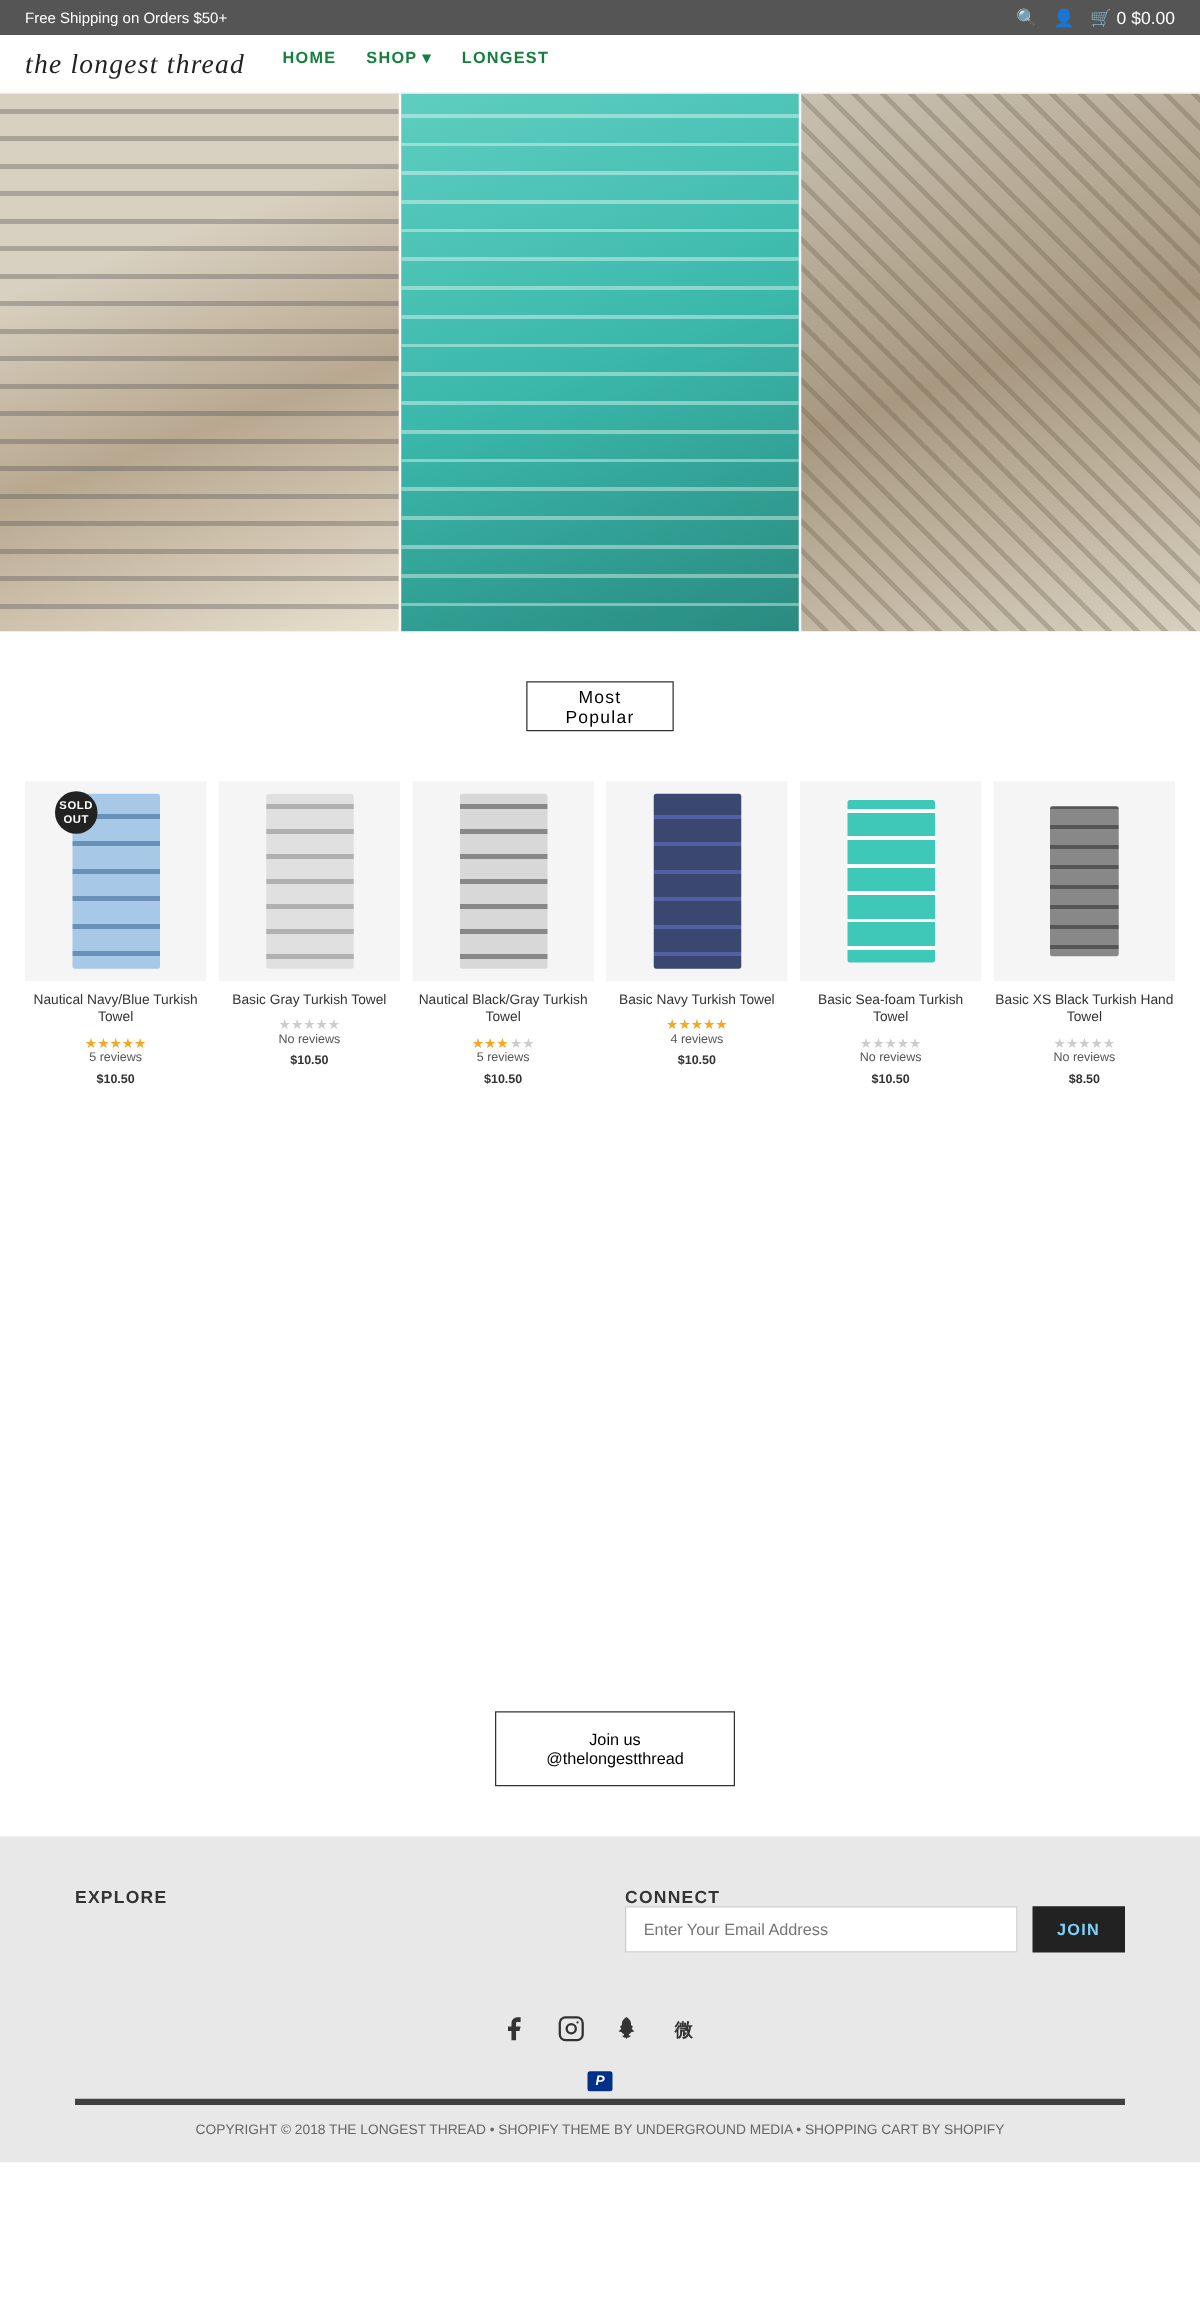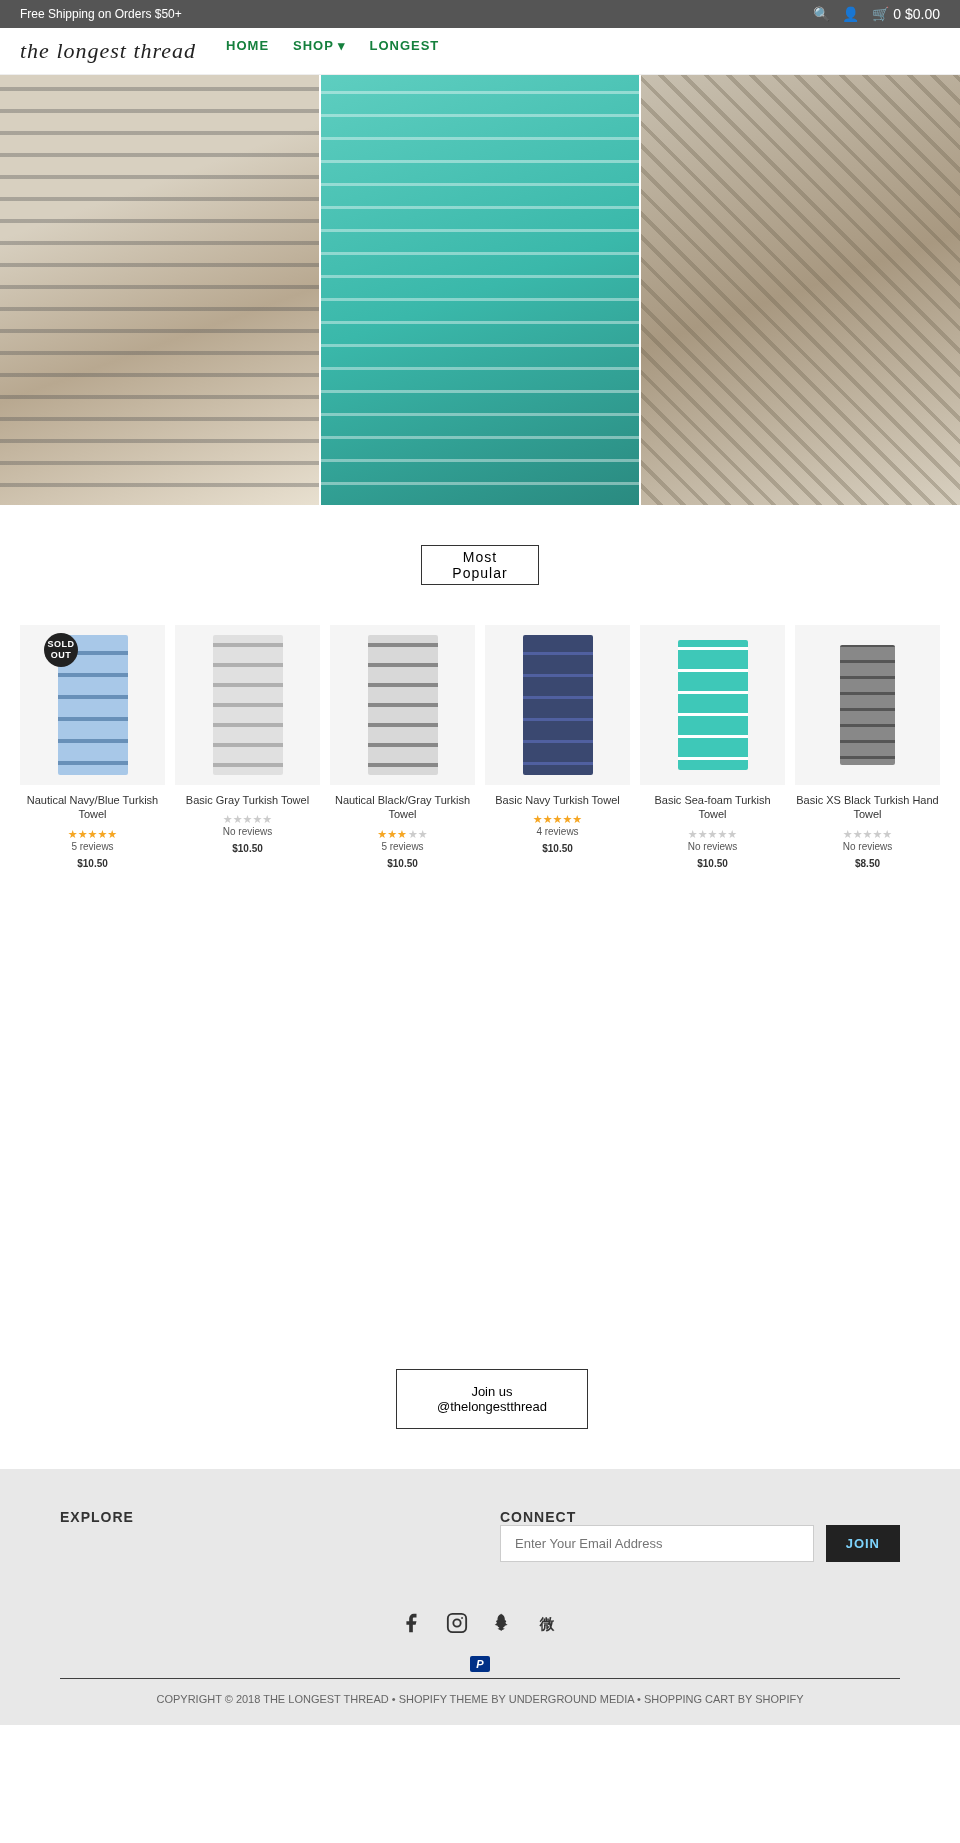--- a/index.html
+++ b/index.html
@@ -255,21 +255,21 @@
       font-weight: bold;
       font-style: italic;
       padding: 2px 6px;
       border-radius: 2px;
     }
     .footer-bottom {
       text-align: center;
       font-size: 11px;
       color: #666;
       padding-top: 14px;
-      border-top: 1px solid #404040;
+      border-top: 5px solid #404040;
     }
     .stars-row { display: inline-flex; gap: 1px; }
 
     
     .sop-area {
       min-height: 400px;
       background: #fff;
     }
   </style>
 </head>

